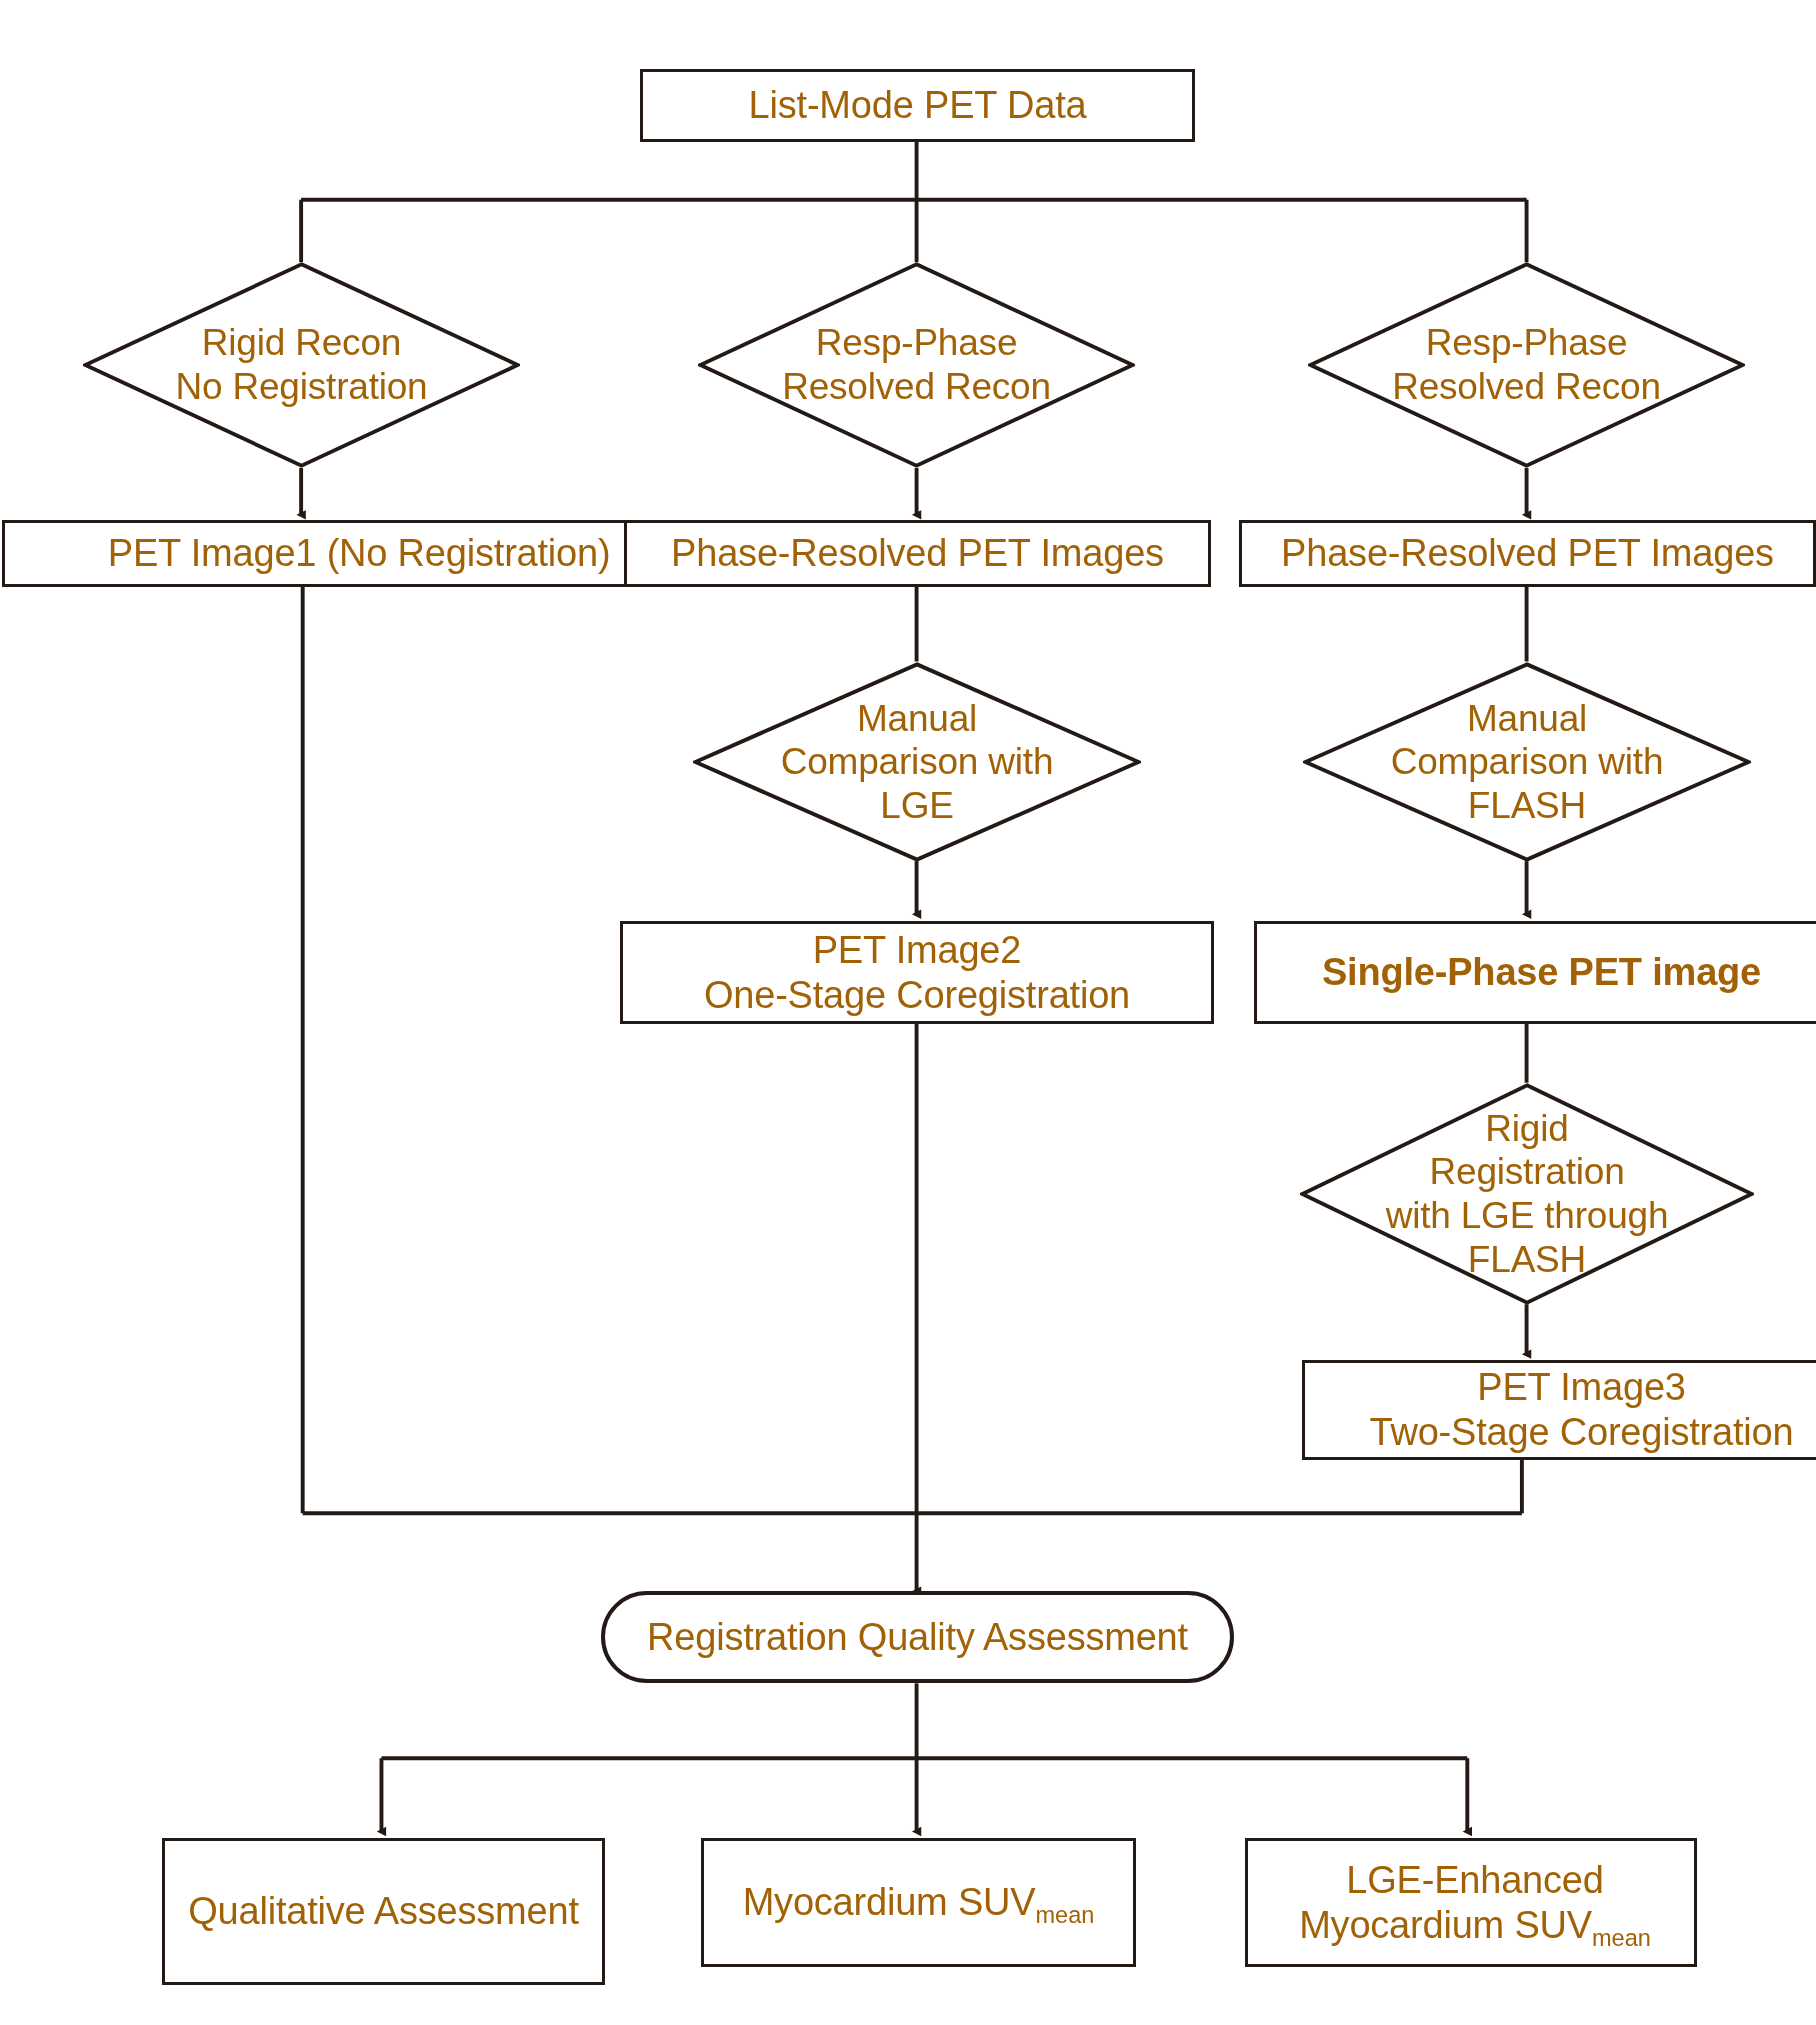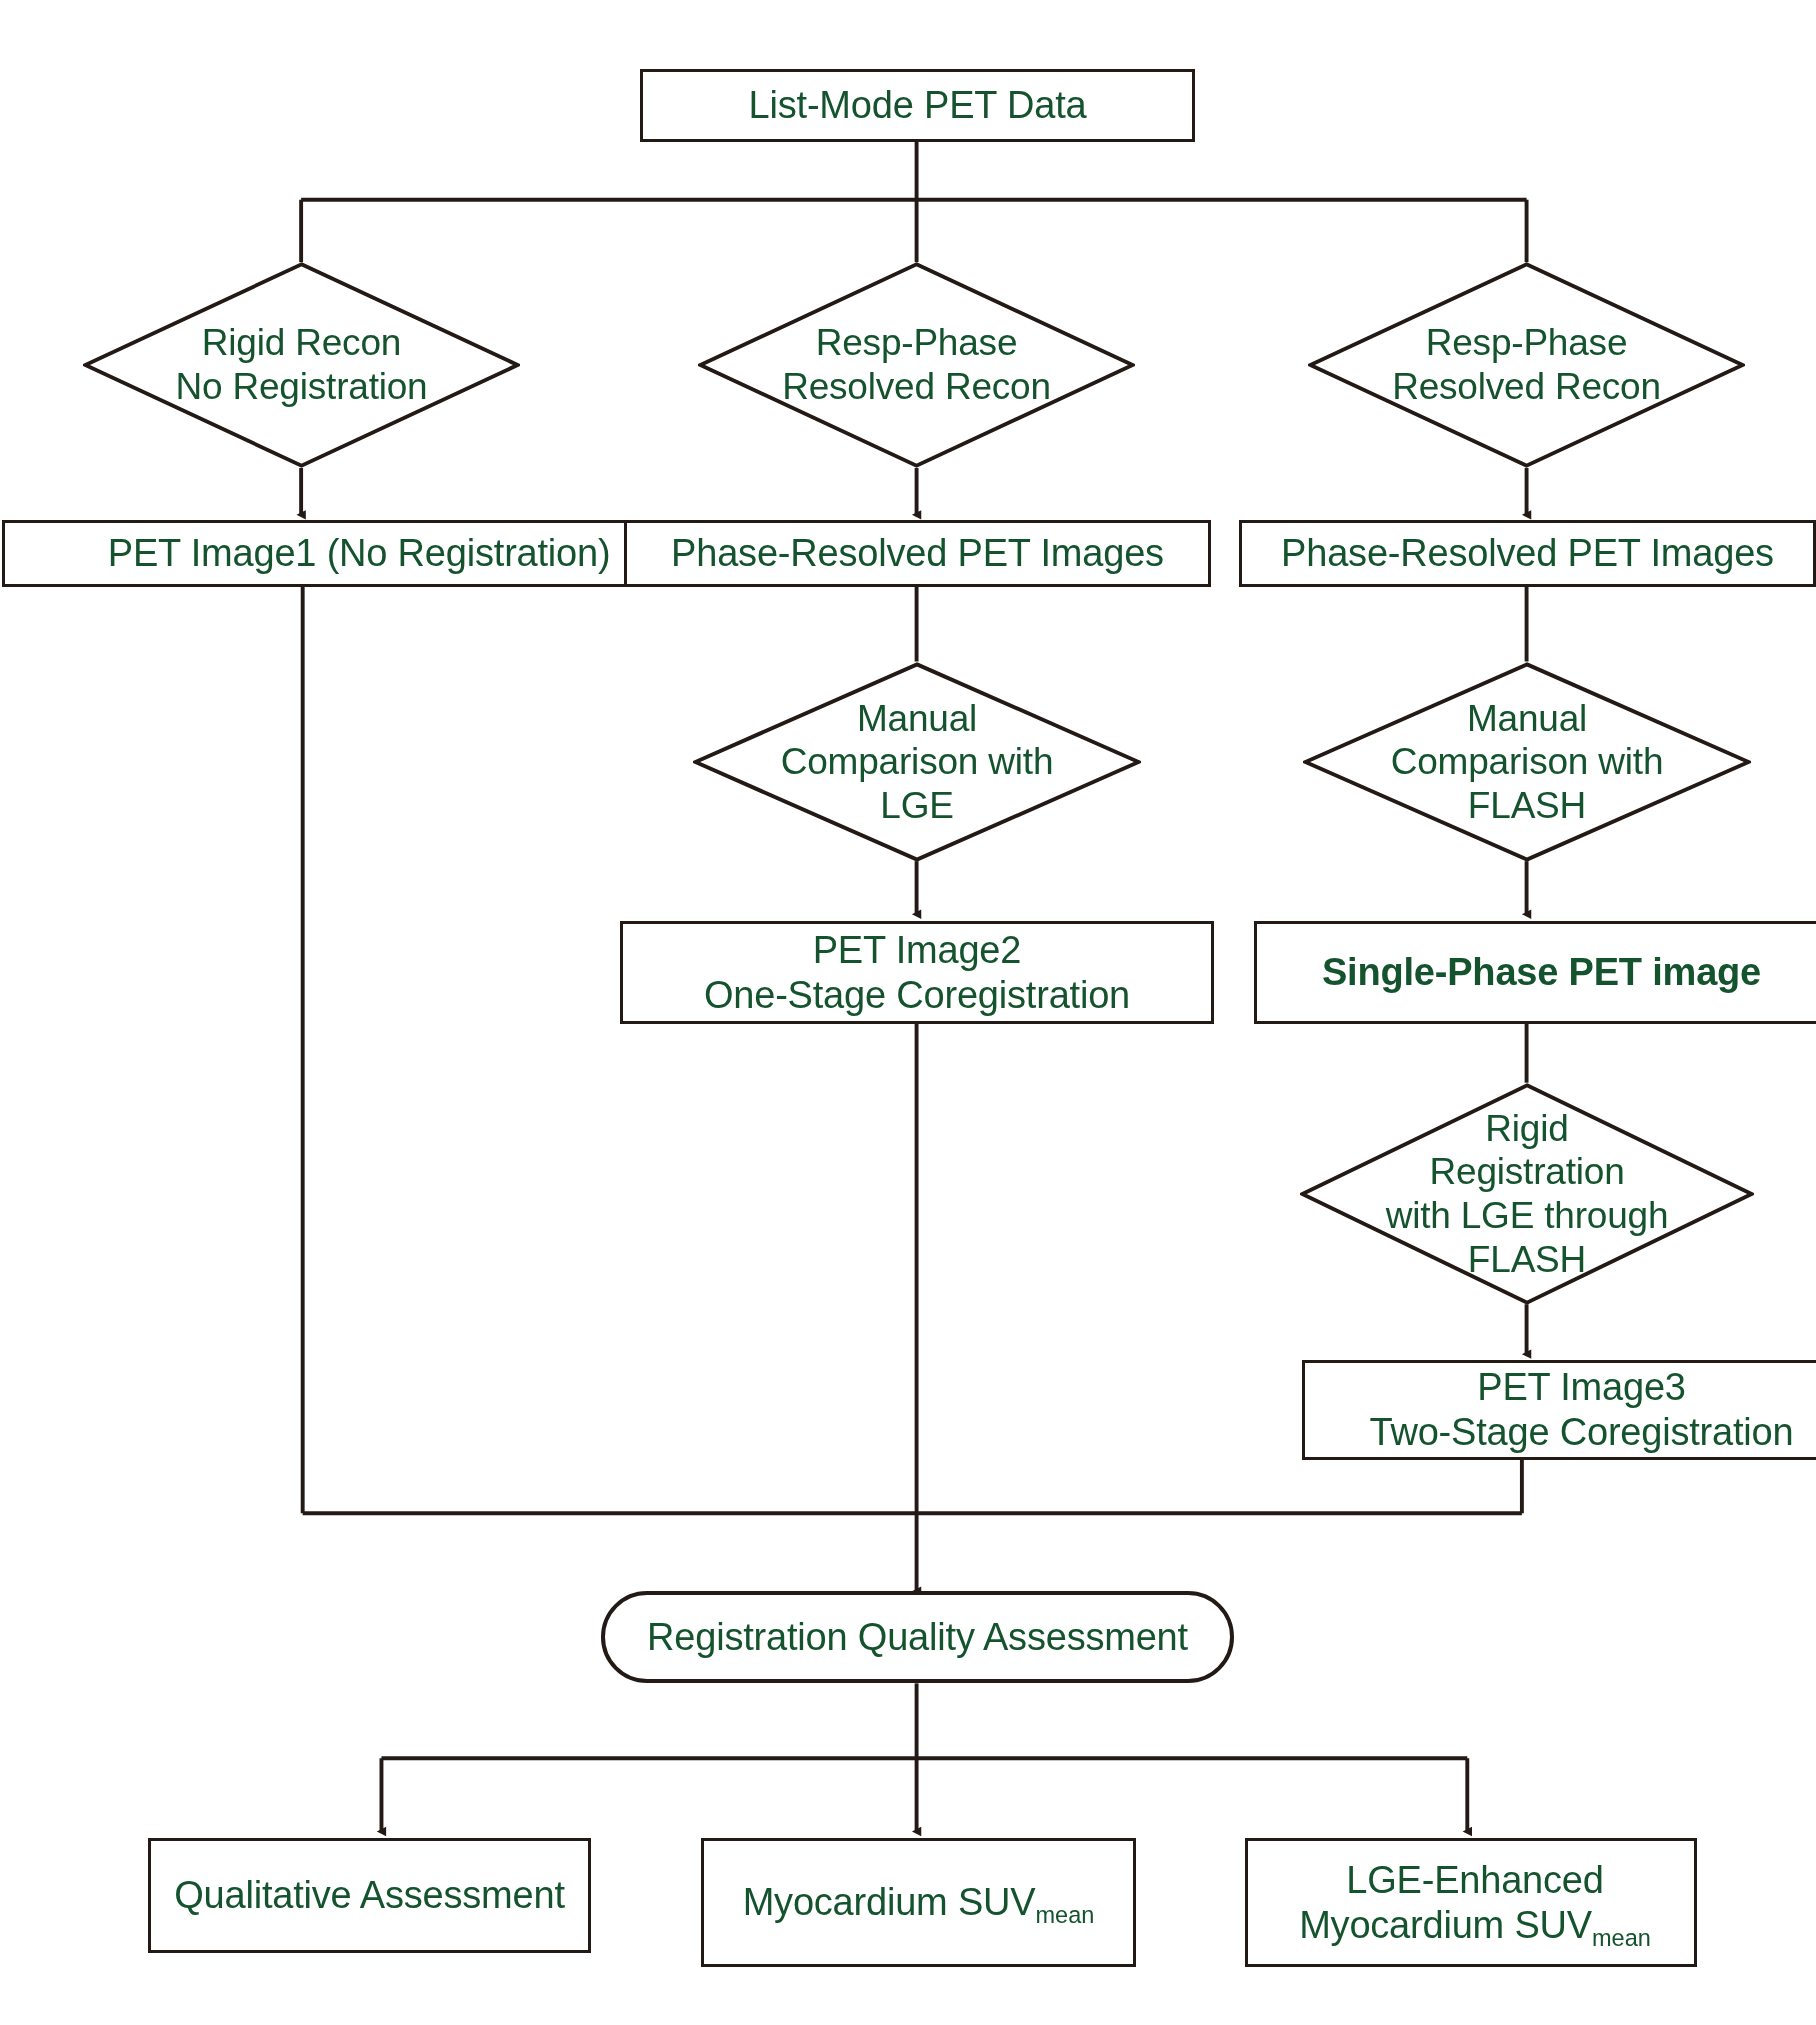--- a/index.html
+++ b/index.html
@@ -6,21 +6,21 @@
     margin: 0;
     padding: 0;
     background: #ffffff;
   }
   #canvas {
     position: relative;
     width: 1816px;
     height: 2025px;
     background: #ffffff;
     font-family: "Liberation Sans", sans-serif;
-    color: #14532d;
+    color: #a16207;
     overflow: hidden;
   }
   #wires {
     position: absolute;
     left: 0;
     top: 0;
     width: 1816px;
     height: 2025px;
     pointer-events: none;
   }
@@ -200,21 +200,21 @@
 
   <div class="node rect f50" style="left:1254px; top:1360px; width:559px; height:100px;margin-left:48px;">
     <span class="txt">PET Image3
 Two-Stage Coregistration</span>
   </div>
 
   <div class="node rounded f50" style="left:601px; top:1591px; width:633px; height:92px;">
     <span class="txt">Registration Quality Assessment</span>
   </div>
 
-  <div class="node rect f50" style="left:148px; top:1838px; width:443px; height:115px;">
+  <div class="node rect f50" style="left:162px; top:1838px; width:443px; height:147px;">
     <span class="txt">Qualitative Assessment</span>
   </div>
 
   <div class="node rect f50" style="left:701px; top:1838px; width:435px; height:129px;">
     <span class="txt"><span>Myocardium SUV</span><sub>mean</sub></span>
   </div>
 
   <div class="node rect f50" style="left:1245px; top:1838px; width:452px; height:129px;padding-left:8px;">
     <span class="txt"><span>LGE-Enhanced</span><br><span>Myocardium SUV</span><sub>mean</sub></span>
   </div>

